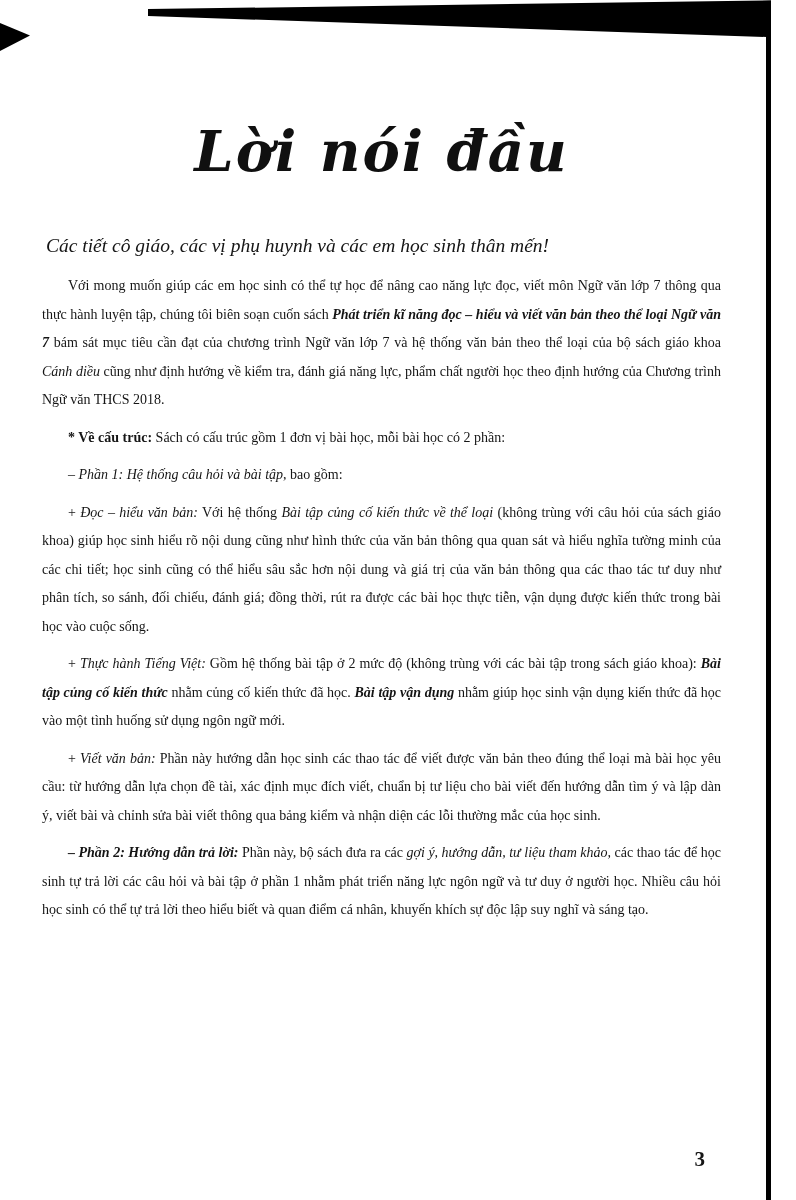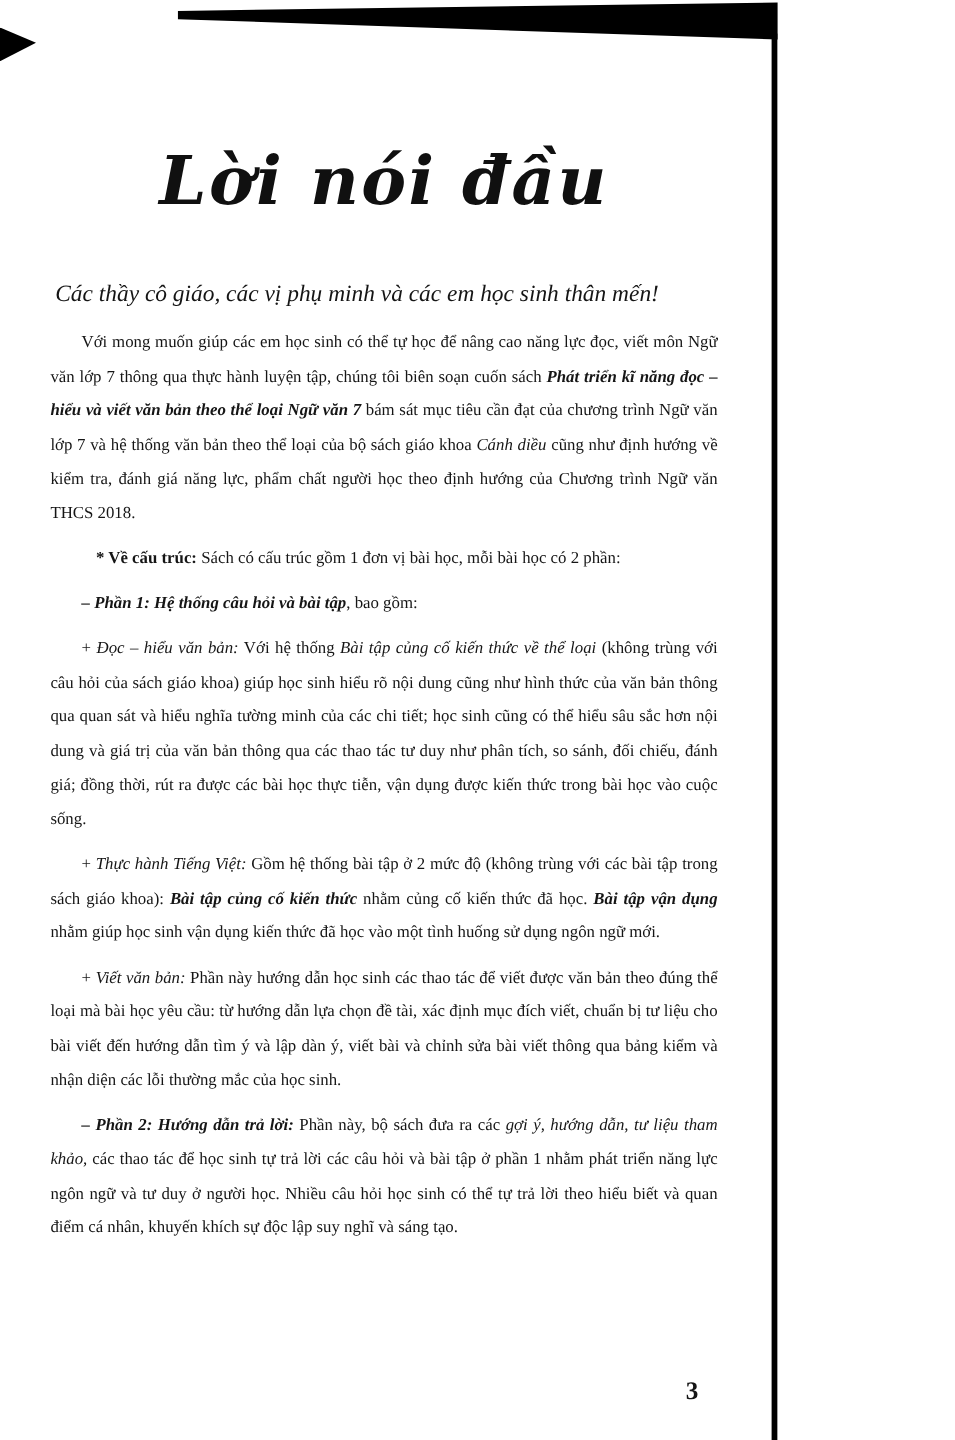--- a/index.html
+++ b/index.html
@@ -1,18 +1,18 @@
 <!DOCTYPE html>
 <html><head>
 <meta charset="utf-8">
 <style>
   html, body { margin: 0; padding: 0; }
   .page {
     position: relative;
-    width: 648px;
+    width: 771px;
     height: 1200px;
     background: #ffffff;
     font-family: "Liberation Serif", serif;
     color: #151515;
     overflow: hidden;
   }
   
   .artifact { position: absolute; background: #000; }
   .art-top {
     left: 148px; top: 0; width: 648px; height: 38px;
@@ -67,25 +67,25 @@
 
 <div class="page">
 
   <div class="artifact art-top"></div>
   <div class="artifact art-corner"></div>
   <div class="artifact art-right"></div>
 
   <div class="content">
     <h1 class="title">Lời nói đầu</h1>
 
-    <p class="greeting">Các thầy cô giáo, các vị phụ minh và các em học sinh thân mến!</p>
+    <p class="greeting">Các tiết cô giáo, các vị phụ huynh và các em học sinh thân mến!</p>
 
     <p class="body"><span>Với mong muốn giúp các em học sinh có thể tự học để nâng cao năng lực đọc, viết môn Ngữ văn lớp 7 thông qua thực hành luyện tập, chúng tôi biên soạn cuốn sách </span><span style="font-weight: bold; font-style: italic;">Phát triển kĩ năng đọc – hiểu và viết văn bản theo thể loại Ngữ văn 7</span><span> bám sát mục tiêu cần đạt của chương trình Ngữ văn lớp 7 và hệ thống văn bản theo thể loại của bộ sách giáo khoa </span><span style="font-style: italic;">Cánh diều</span><span> cũng như định hướng về kiểm tra, đánh giá năng lực, phẩm chất người học theo định hướng của Chương trình Ngữ văn THCS 2018.</span></p>
-    <p class="body"><span style="font-weight: bold; margin-left: 12px;">* Về cấu trúc:</span><span> Sách có cấu trúc gồm 1 đơn vị bài học, mỗi bài học có 2 phần:</span></p>
-    <p class="body"><span style="font-weight: bold; font-style: italic;">– Phần 1: Hệ thống câu hỏi và bài tập</span><span>, bao gồm:</span></p>
+    <p class="body"><span style="font-weight: bold;">* Về cấu trúc:</span><span> Sách có cấu trúc gồm 1 đơn vị bài học, mỗi bài học có 2 phần:</span></p>
+    <p class="body"><span style="font-weight: normal; font-style: italic;">– Phần 1: Hệ thống câu hỏi và bài tập</span><span>, bao gồm:</span></p>
     <p class="body"><span>+ </span><span style="font-style: italic;">Đọc – hiểu văn bản:</span><span> Với hệ thống </span><span style="font-style: italic;">Bài tập củng cố kiến thức về thể loại</span><span> (không trùng với câu hỏi của sách giáo khoa) giúp học sinh hiểu rõ nội dung cũng như hình thức của văn bản thông qua quan sát và hiểu nghĩa tường minh của các chi tiết; học sinh cũng có thể hiểu sâu sắc hơn nội dung và giá trị của văn bản thông qua các thao tác tư duy như phân tích, so sánh, đối chiếu, đánh giá; đồng thời, rút ra được các bài học thực tiễn, vận dụng được kiến thức trong bài học vào cuộc sống.</span></p>
     <p class="body"><span>+ </span><span style="font-style: italic;">Thực hành Tiếng Việt:</span><span> Gồm hệ thống bài tập ở 2 mức độ (không trùng với các bài tập trong sách giáo khoa): </span><span style="font-weight: bold; font-style: italic;">Bài tập củng cố kiến thức</span><span> nhằm củng cố kiến thức đã học. </span><span style="font-weight: bold; font-style: italic;">Bài tập vận dụng</span><span> nhằm giúp học sinh vận dụng kiến thức đã học vào một tình huống sử dụng ngôn ngữ mới.</span></p>
     <p class="body"><span>+ </span><span style="font-style: italic;">Viết văn bản:</span><span> Phần này hướng dẫn học sinh các thao tác để viết được văn bản theo đúng thể loại mà bài học yêu cầu: từ hướng dẫn lựa chọn đề tài, xác định mục đích viết, chuẩn bị tư liệu cho bài viết đến hướng dẫn tìm ý và lập dàn ý, viết bài và chỉnh sửa bài viết thông qua bảng kiểm và nhận diện các lỗi thường mắc của học sinh.</span></p>
     <p class="body"><span style="font-weight: bold; font-style: italic;">– Phần 2: Hướng dẫn trả lời:</span><span> Phần này, bộ sách đưa ra các </span><span style="font-style: italic;">gợi ý, hướng dẫn, tư liệu tham khảo,</span><span> các thao tác để học sinh tự trả lời các câu hỏi và bài tập ở phần 1 nhằm phát triển năng lực ngôn ngữ và tư duy ở người học. Nhiều câu hỏi học sinh có thể tự trả lời theo hiểu biết và quan điểm cá nhân, khuyến khích sự độc lập suy nghĩ và sáng tạo.</span></p>
   </div>
 
   <div class="page-number">3</div>
 
 </div>
 

